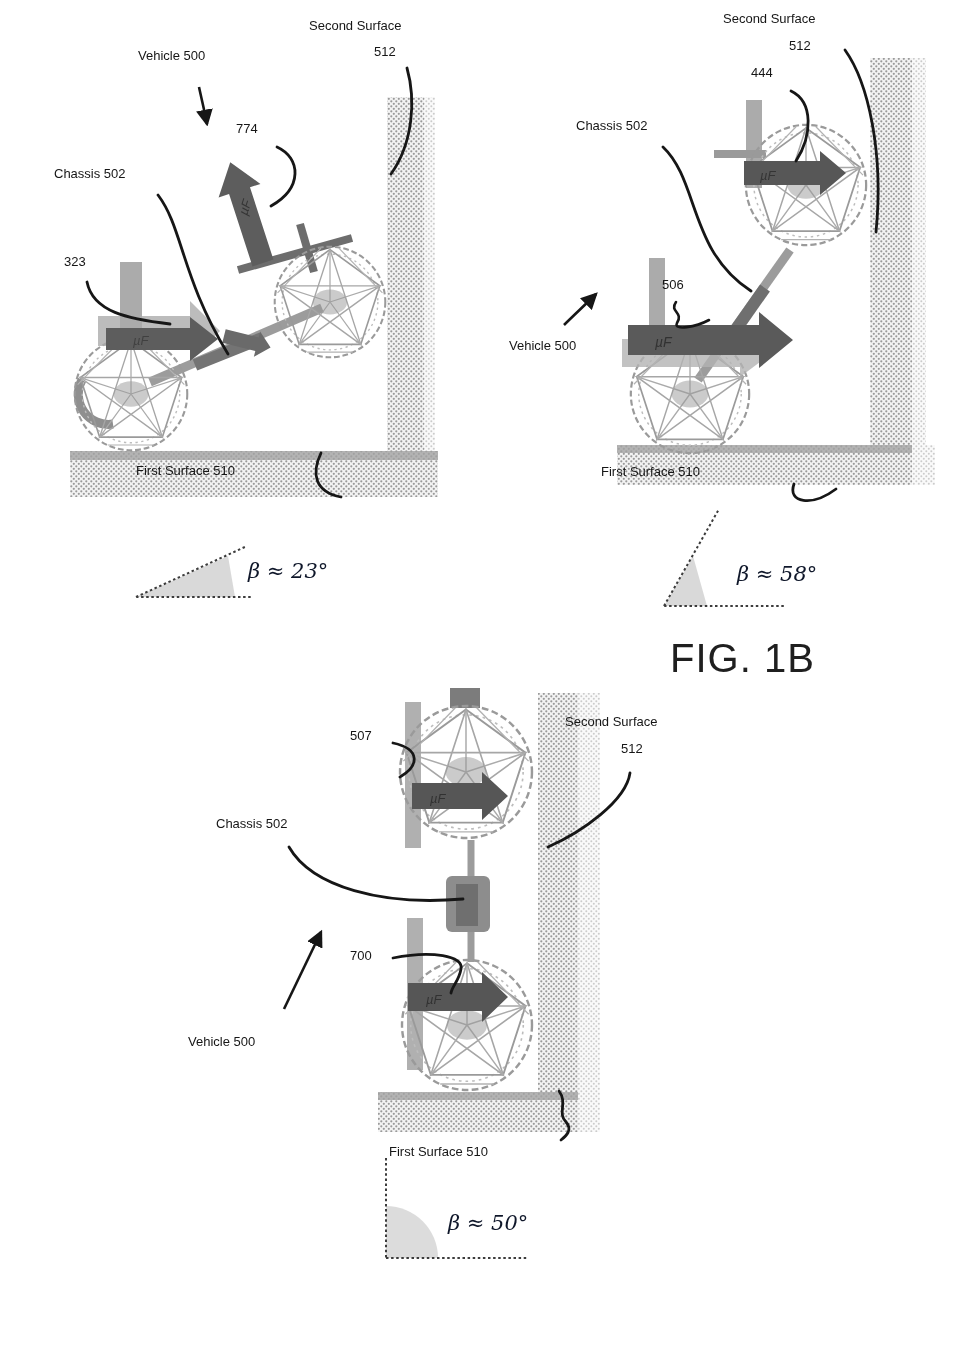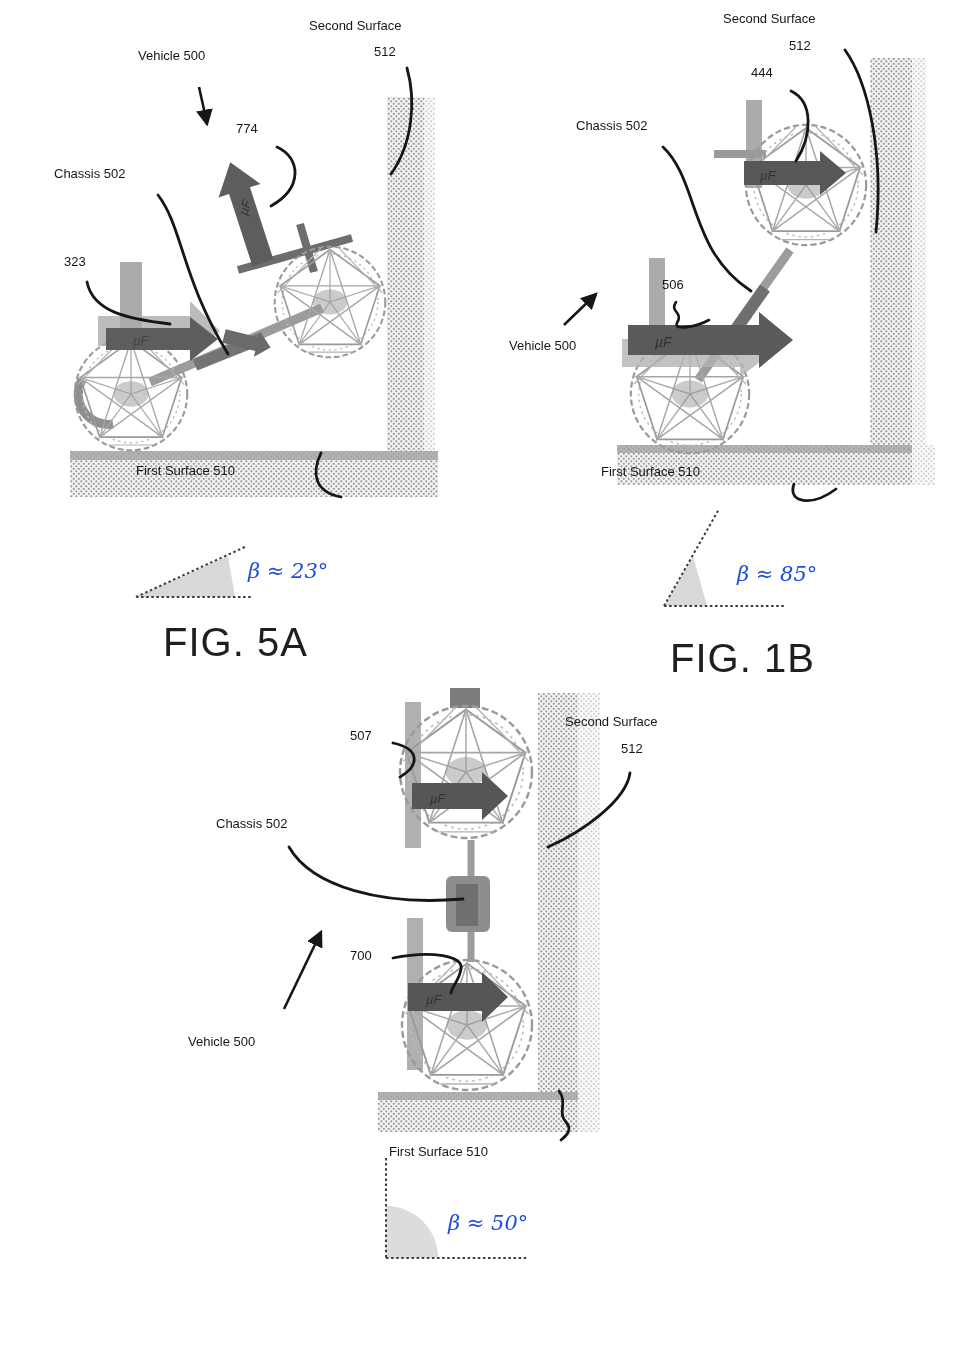--- a/index.html
+++ b/index.html
@@ -4,21 +4,21 @@
 <style>
   html,body{margin:0;padding:0;background:#fff;}
   #sheet{position:relative;width:980px;height:1349px;background:#ffffff;overflow:hidden;
          font-family:"Liberation Sans",sans-serif;}
   #art{position:absolute;left:0;top:0;}
   .lbl{position:absolute;font-size:13px;color:#161616;white-space:nowrap;z-index:5;
        font-family:"Liberation Sans",sans-serif;}
   .figtitle{position:absolute;font-size:40px;color:#1f1f1f;letter-spacing:1px;white-space:nowrap;z-index:5;
        font-family:"Liberation Sans",sans-serif;}
   .angle{position:absolute;font-family:"DejaVu Serif",serif;font-style:italic;font-size:21px;
-       color:#1d4ed8;white-space:nowrap;z-index:5;}
+       color:#0f172a;white-space:nowrap;z-index:5;}
 </style>
 </head>
 <body>
 
 <div id="sheet">
 
 <svg id="art" width="980" height="1349" viewBox="0 0 980 1349">
   <defs>
     <pattern id="htMid" width="5" height="5" patternUnits="userSpaceOnUse">
       <rect width="5" height="5" fill="#f3f3f3"></rect>
@@ -152,30 +152,29 @@
 </svg>
 
   <div class="lbl" style="left:138px;top:48px">Vehicle 500</div>
   <div class="lbl" style="left:309px;top:18px">Second Surface</div>
   <div class="lbl" style="left:374px;top:44px">512</div>
   <div class="lbl" style="left:236px;top:121px">774</div>
   <div class="lbl" style="left:54px;top:166px">Chassis 502</div>
   <div class="lbl" style="left:64px;top:254px">323</div>
   <div class="lbl" style="left:136px;top:463px">First Surface 510</div>
   <div class="angle" style="left:248px;top:559px">β ≈ 23°</div>
-  <div class="figtitle" style="left:163px;top:620px">FIG. 5A</div>
 
   <div class="lbl" style="left:723px;top:11px">Second Surface</div>
   <div class="lbl" style="left:789px;top:38px">512</div>
   <div class="lbl" style="left:751px;top:65px">444</div>
   <div class="lbl" style="left:576px;top:118px">Chassis 502</div>
   <div class="lbl" style="left:662px;top:277px">506</div>
   <div class="lbl" style="left:509px;top:338px">Vehicle 500</div>
   <div class="lbl" style="left:601px;top:464px">First Surface 510</div>
-  <div class="angle" style="left:737px;top:562px">β ≈ 85°</div>
+  <div class="angle" style="left:737px;top:562px">β ≈ 58°</div>
   <div class="figtitle" style="left:670px;top:636px">FIG. 1B</div>
 
   <div class="lbl" style="left:350px;top:728px">507</div>
   <div class="lbl" style="left:565px;top:714px">Second Surface</div>
   <div class="lbl" style="left:621px;top:741px">512</div>
   <div class="lbl" style="left:216px;top:816px">Chassis 502</div>
   <div class="lbl" style="left:350px;top:948px">700</div>
   <div class="lbl" style="left:188px;top:1034px">Vehicle 500</div>
   <div class="lbl" style="left:389px;top:1144px">First Surface 510</div>
   <div class="angle" style="left:448px;top:1211px">β ≈ 50°</div>

